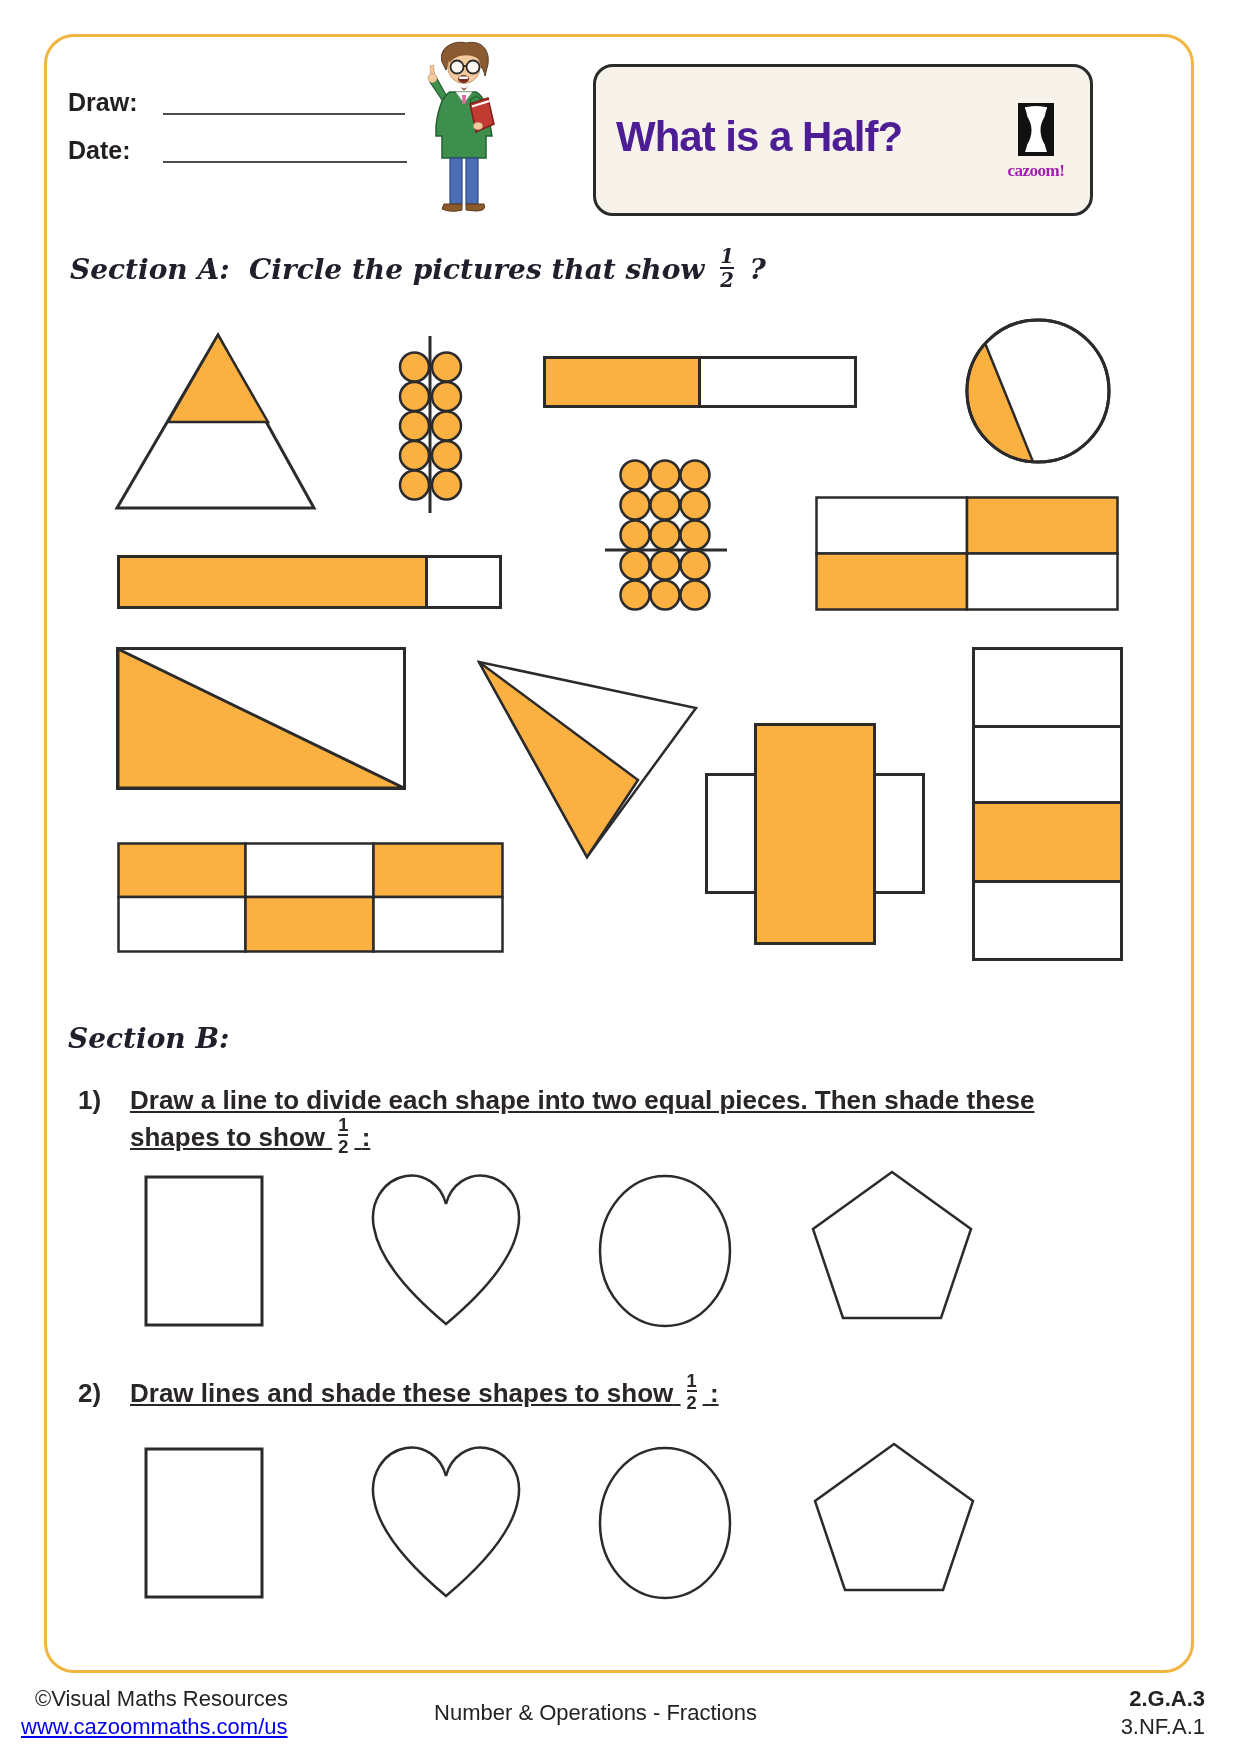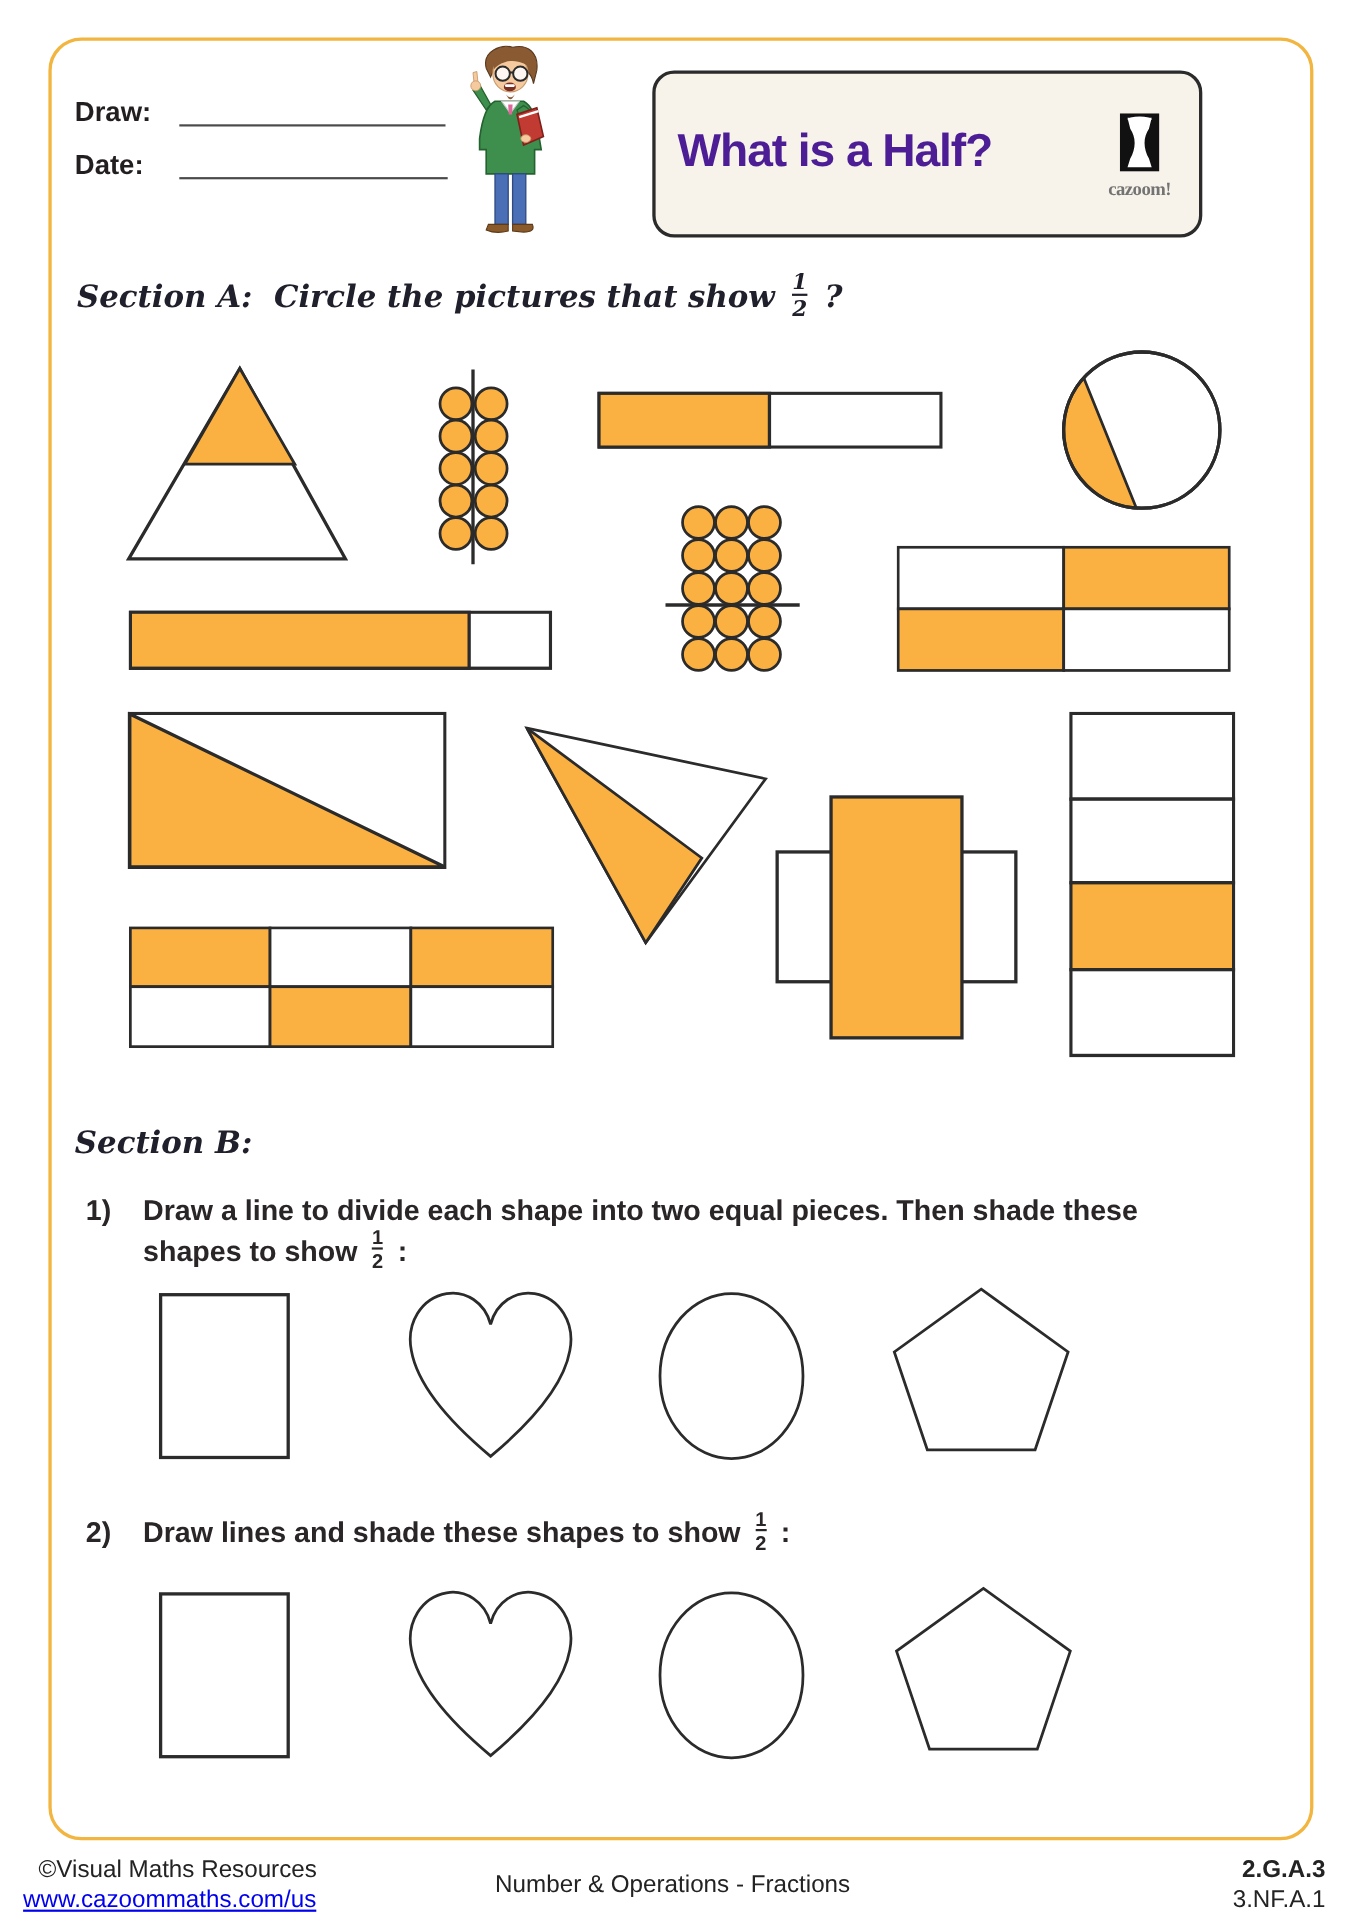--- a/index.html
+++ b/index.html
@@ -10,26 +10,26 @@
          border:3px solid var(--frame,#F2B53F);border-radius:30px;}
   
   .field-label{font-weight:bold;font-size:25px;}
   .field-line{position:absolute;height:2px;background:#4a4a4a;}
   .title-box{position:absolute;left:593px;top:64px;width:494px;height:146px;
              background:var(--cream,#F8F3EA);border:3px solid #2b2b2b;border-radius:20px;}
   .title-text{position:absolute;left:20px;top:46px;font-size:42px;font-weight:bold;
               letter-spacing:-1px;color:#4c1d95;}
   .logo{position:absolute;right:18px;top:36px;width:72px;text-align:center;}
   .logo-text{font-family:"Liberation Serif",serif;font-weight:bold;font-size:17px;
-             letter-spacing:-0.5px;color:#737373;margin-top:1px;}
+             letter-spacing:-0.5px;color:#a21caf;margin-top:1px;}
   
   .serif-head{font-family:"DejaVu Serif",serif;font-style:italic;font-weight:bold;
               font-size:28px;color:#20202c;}
   .q{font-size:26px;font-weight:bold;line-height:1.42;color:#2a2627;}
-  .q-text{width:950px;}
+  .q-text{width:950px;text-decoration:underline;}
   .frac{display:inline-flex;flex-direction:column;align-items:center;vertical-align:middle;
         line-height:1;margin:0 6px;position:relative;top:-3px;}
   .frac .num,.frac .den{display:block;font-size:0.70em;font-weight:bold;}
   .frac .den{border-top:2px solid currentColor;padding-top:2px;}
   .frac-serif{font-family:"DejaVu Serif",serif;font-style:italic;}
   
   .ow{fill:#ffffff;stroke:#2b2b2b;}
   .of{fill:var(--accent,#FBB042);stroke:#2b2b2b;}
   .ln{stroke:#2b2b2b;fill:none;}
   
@@ -280,16 +280,16 @@
   <div class="abs" style="left:810px;top:1440px;">
     <svg width="168" height="154" viewBox="0 0 168 154">
         <polygon class="ow" stroke-width="2.5" points="84,4 163,61 133,150 35,150 5,61"></polygon>
       </svg>
   </div>
 
   <div class="abs foot" style="left:35px;top:1686px;">©Visual Maths Resources</div>
   <div class="abs foot" style="left:21px;top:1714px;">
     <a>www.cazoommaths.com/us</a>
   </div>
-  <div class="abs foot" style="left:16px;top:1700px;width:1191px;text-align:center;">Number &amp; Operations - Fractions</div>
+  <div class="abs foot" style="left:0;top:1700px;width:1191px;text-align:center;">Number &amp; Operations - Fractions</div>
   <div class="abs foot" style="right:36px;top:1686px;text-align:right;font-weight:bold;">2.G.A.3</div>
   <div class="abs foot" style="right:36px;top:1714px;text-align:right;">3.NF.A.1</div>
 </div>
 
 </body></html>

